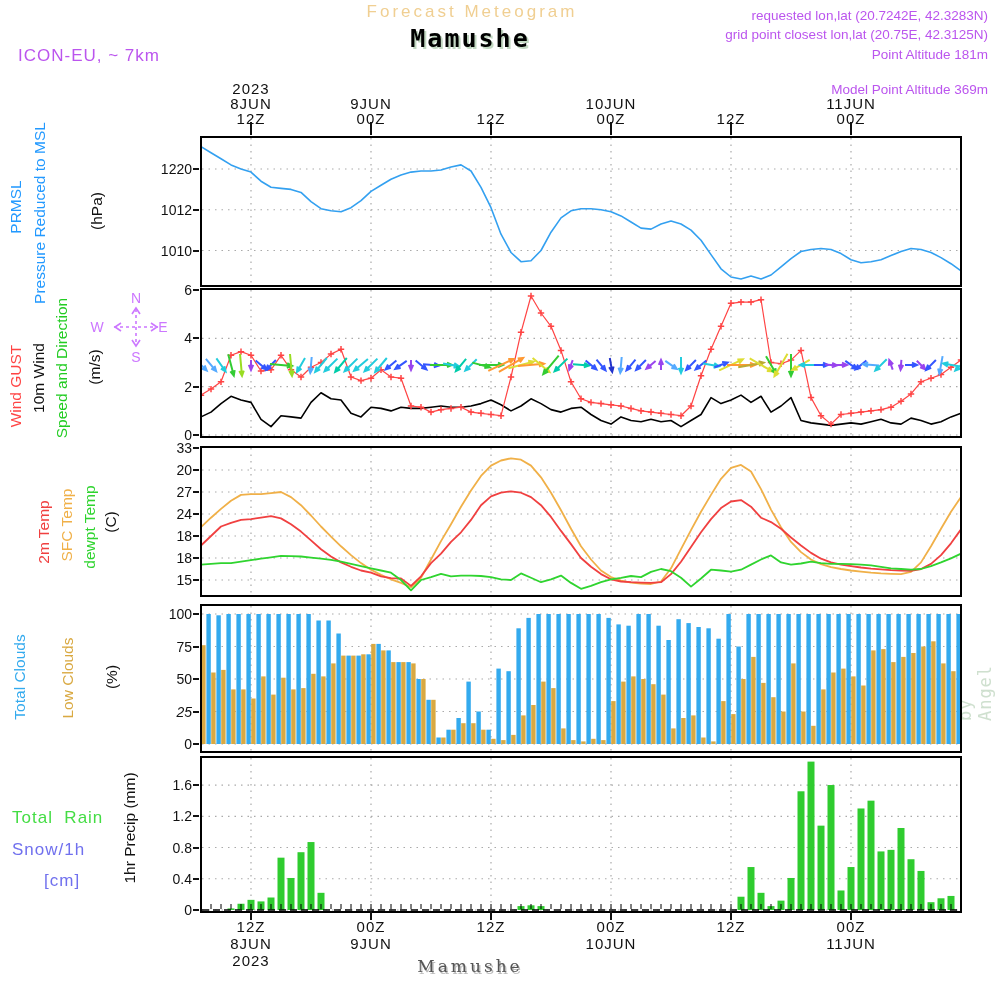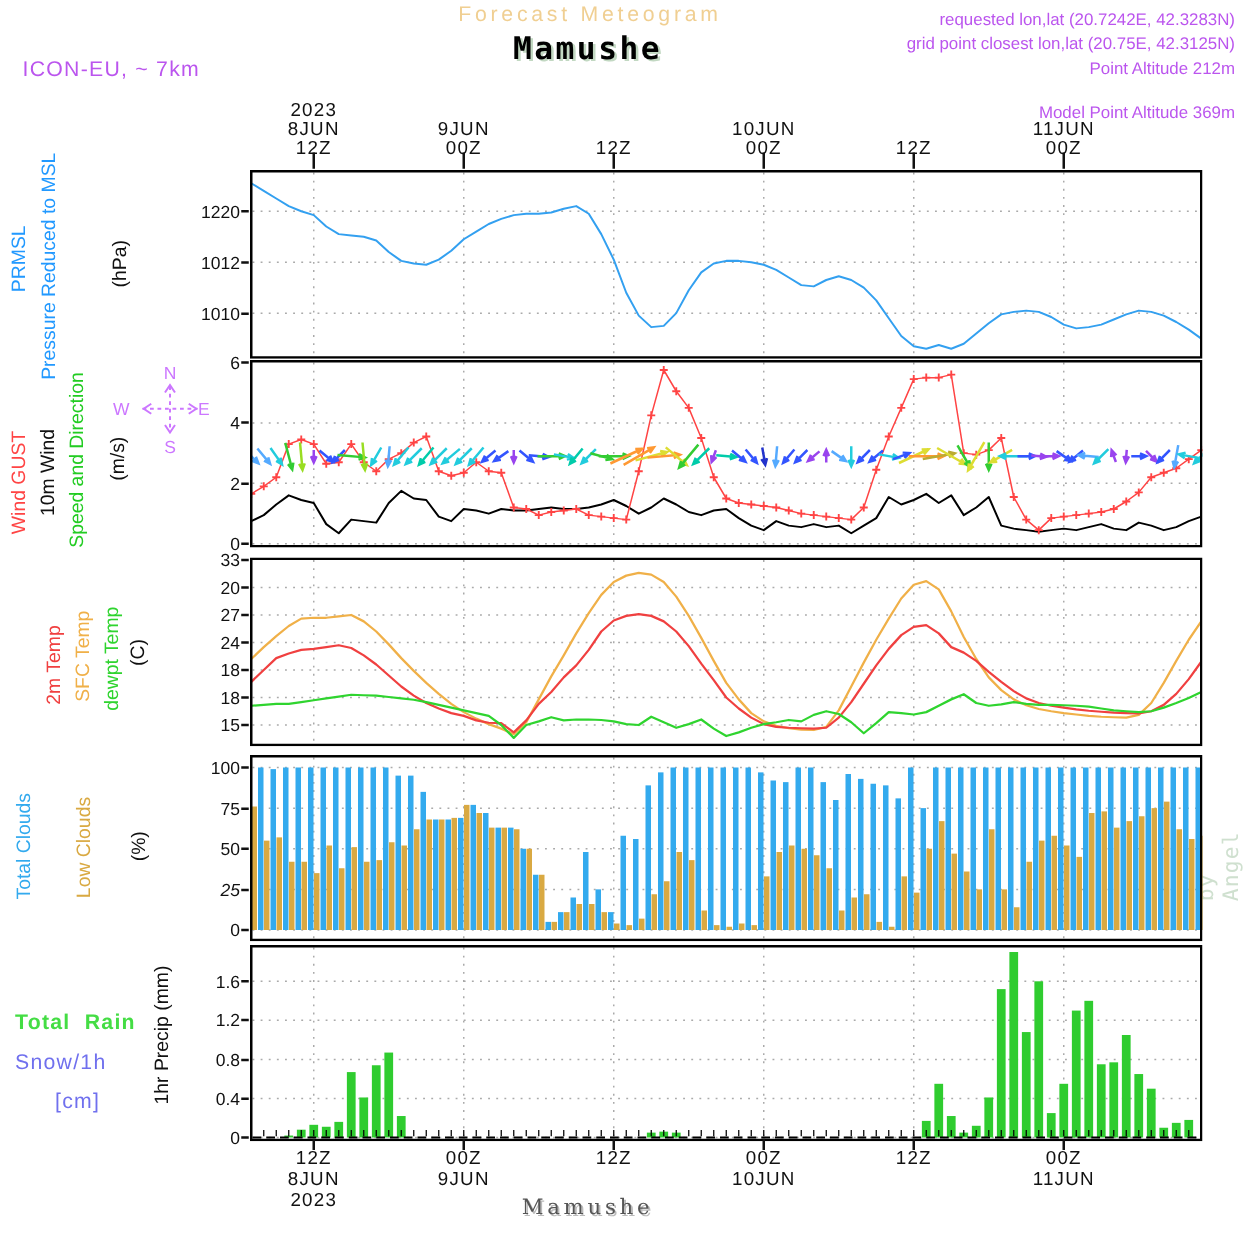--- a/index.html
+++ b/index.html
@@ -12,38 +12,38 @@
   .station{font-family:"DejaVu Sans Mono","Liberation Mono",monospace;font-weight:bold;
            font-size:25px;letter-spacing:2px;color:#000;text-shadow:2px 2px 0 #c2d8c2;}
   .purp{font-size:13.5px;color:#bb55ee;text-align:right;}
   .model{font-size:17px;letter-spacing:1px;color:#bb55ee;}
   .tlab{position:absolute;font-size:15px;letter-spacing:1px;color:#111;transform:translateX(-50%);}
   .ylab{position:absolute;width:55px;text-align:right;font-size:14px;color:#111;}
   .ytick{position:absolute;width:6px;height:2px;background:#111;}
   .xtick{position:absolute;width:2px;background:#111;}
   .lab15{font-size:15.5px;}
   .lab17{font-size:17px;letter-spacing:1px;}
-  .pre{white-space:pre;font-weight:bold;}
+  .pre{white-space:pre;}
   .wm{position:absolute;transform:translate(-50%,-50%) rotate(-90deg);
       font-family:"DejaVu Sans Mono","Liberation Mono",monospace;
       font-size:17px;color:#cfe0cf;letter-spacing:1px;}
   .btitle{font-family:"DejaVu Serif","Liberation Serif",serif;font-size:17px;letter-spacing:3px;
           color:#555;text-shadow:1.5px 1.5px 0 #bbb;}
   svg{position:absolute;overflow:hidden;}
 </style>
 </head>
 <body>
 
 <div id="stage">
 
   <div class="abs ctr hdr-title" style="left:472px;top:2px;">Forecast Meteogram</div>
   <div class="abs ctr station" style="left:470px;top:24px;">Mamushe</div>
   <div class="abs purp" style="right:12px;top:8px;">requested lon,lat (20.7242E, 42.3283N)</div>
   <div class="abs purp" style="right:12px;top:27px;">grid point closest lon,lat (20.75E, 42.3125N)</div>
-  <div class="abs purp" style="right:12px;top:47px;">Point Altitude 212m</div>
+  <div class="abs purp" style="right:12px;top:47px;">Point Altitude 181m</div>
   <div class="abs purp" style="right:12px;top:82px;">Model Point Altitude 369m</div>
   <div class="abs model" style="left:18px;top:46px;">ICON-EU, ~ 7km</div>
 
   <div class="rot lab15" style="left:16px;top:207px;color:#2299ff;">PRMSL</div>
   <div class="rot lab15" style="left:40px;top:213px;color:#2299ff;">Pressure Reduced to MSL</div>
   <div class="rot lab15" style="left:97px;top:211px;color:#111;">(hPa)</div>
 
   <div class="rot lab15" style="left:16px;top:386px;color:#ff4444;">Wind GUST</div>
   <div class="rot lab15" style="left:39px;top:378px;color:#111;">10m Wind</div>
   <div class="rot lab15" style="left:62px;top:368px;color:#22cc22;">Speed and Direction</div>

